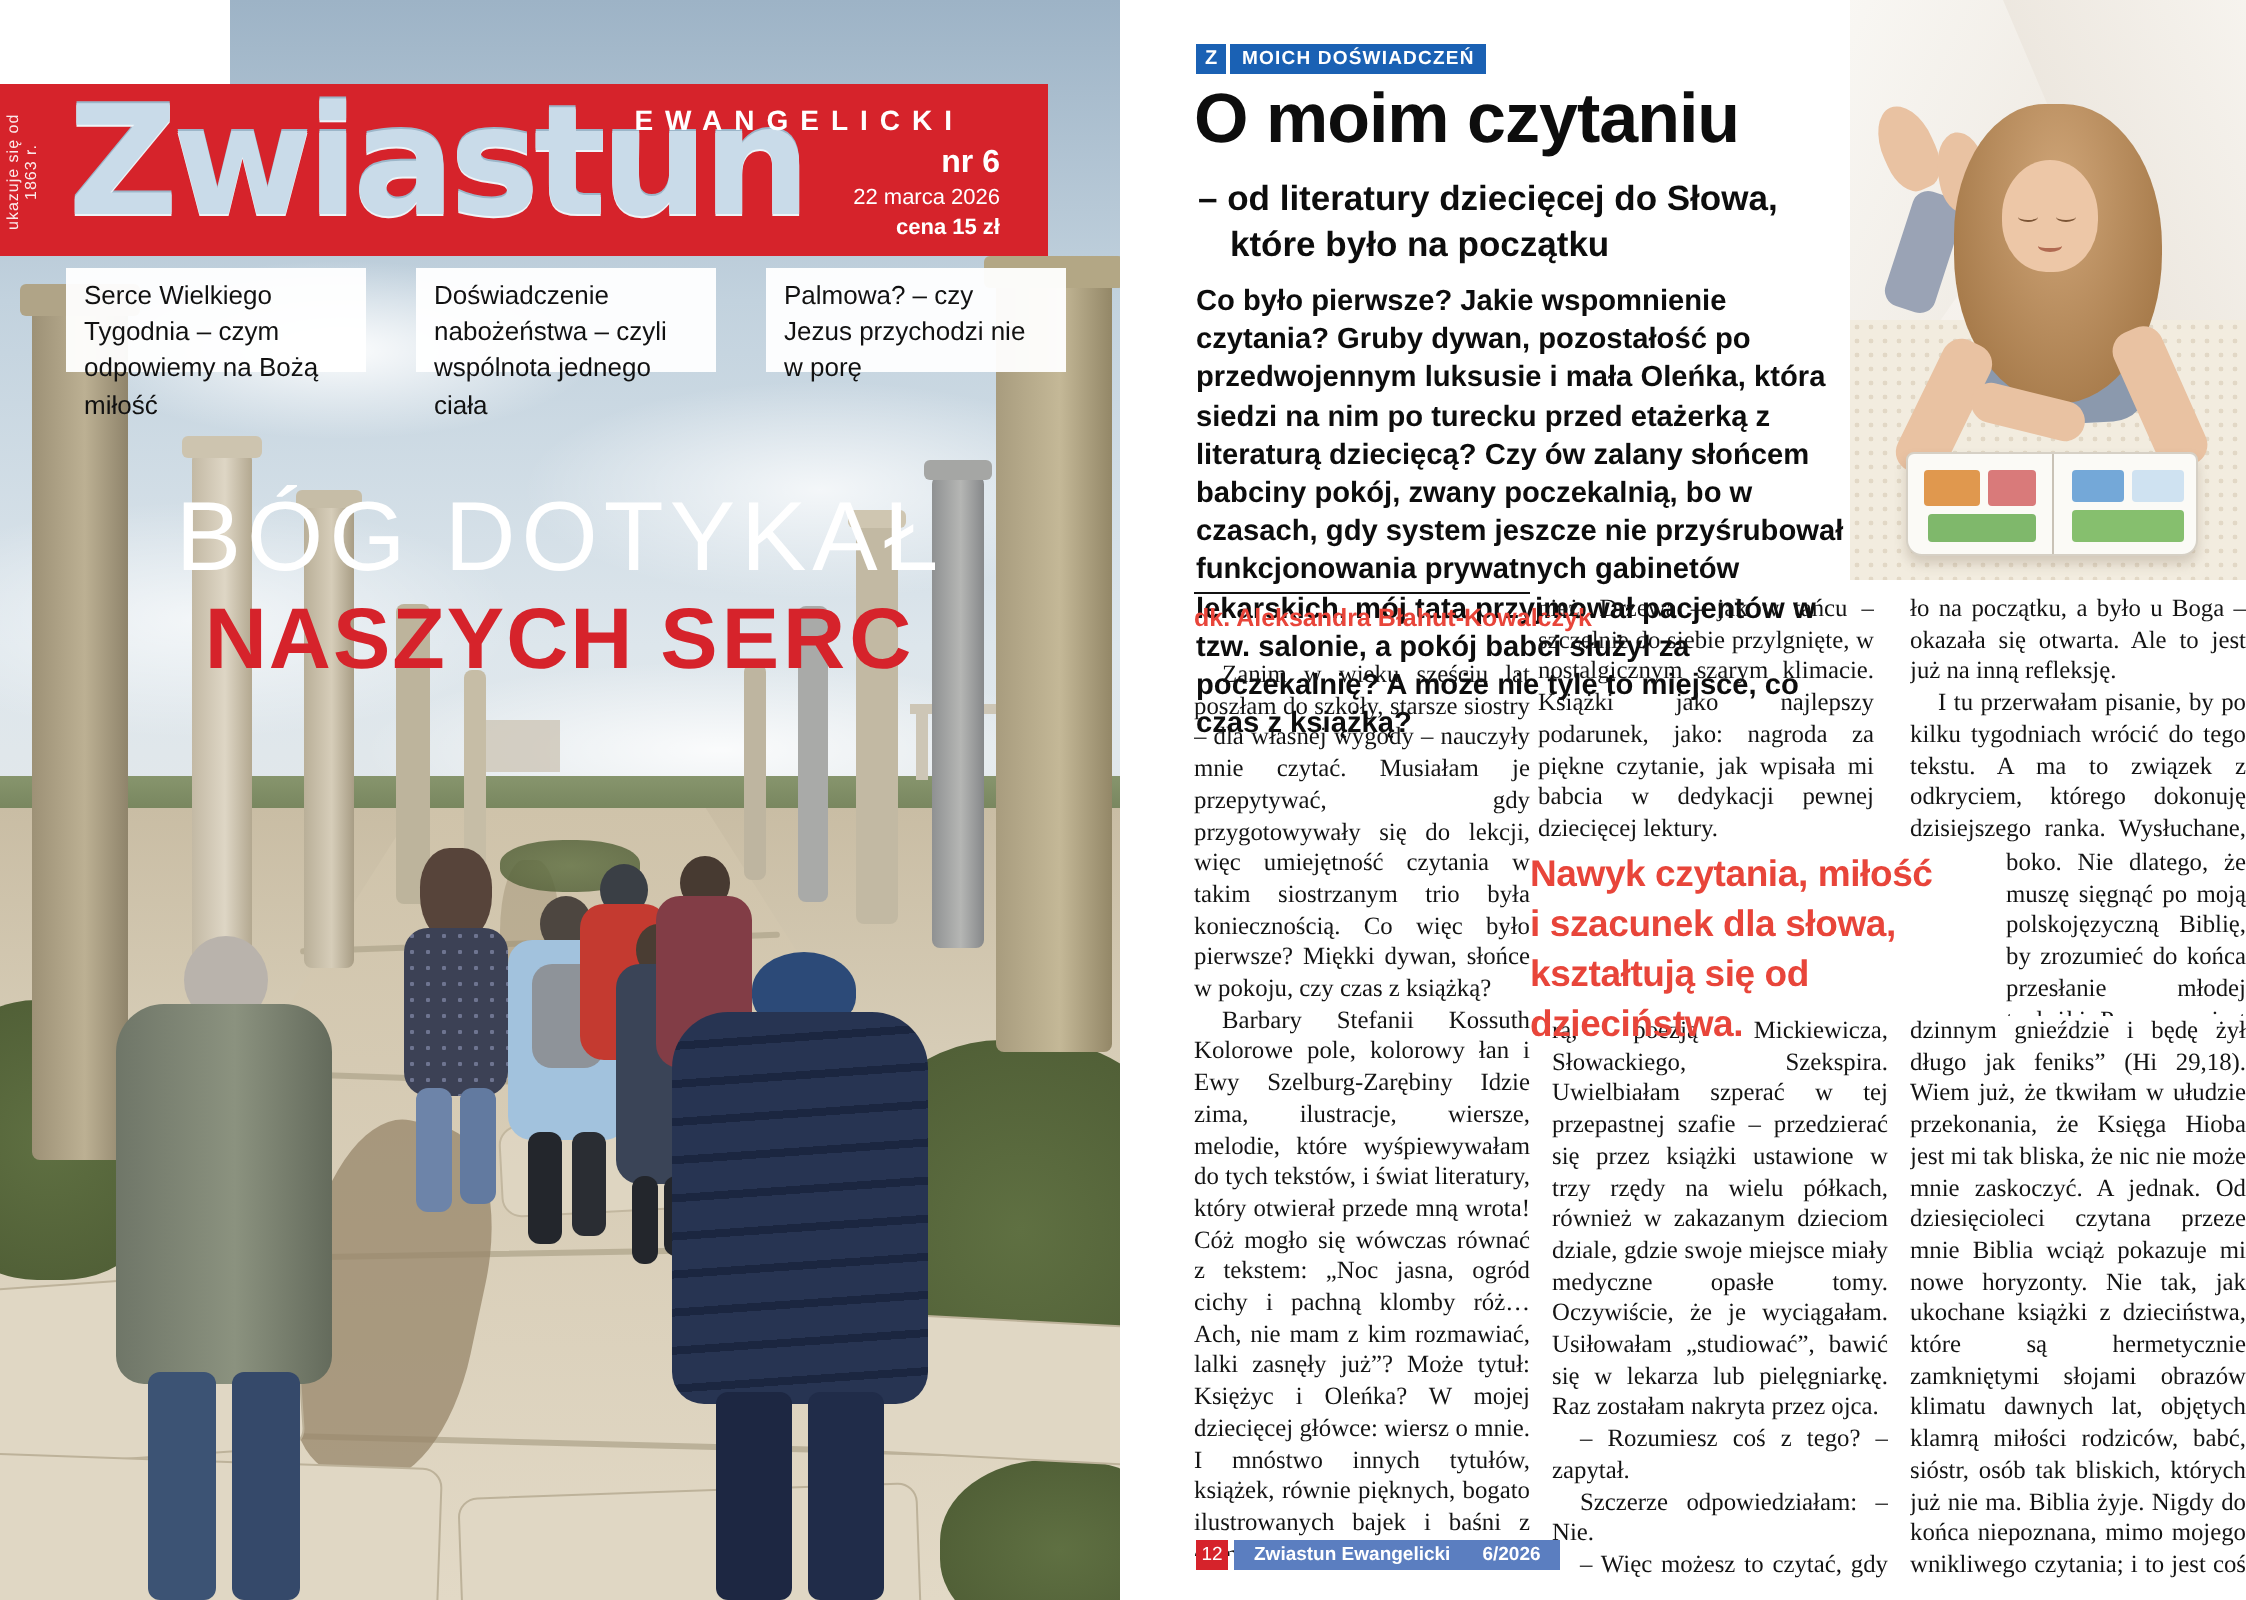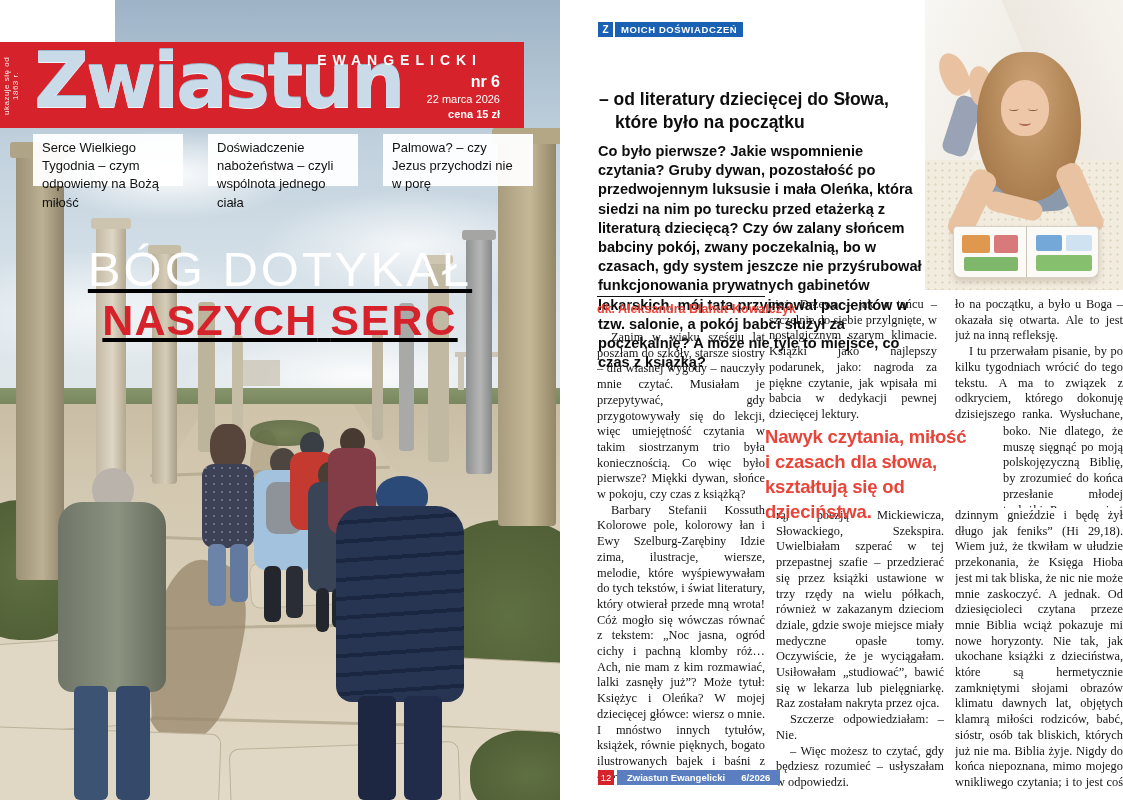--- a/index.html
+++ b/index.html
@@ -40,21 +40,21 @@
             font-size:76px;letter-spacing:-3px;color:#c9dbe9;
             text-shadow:0 1px 0 #eef4f8,0 -1px 0 #9cb6c9;}
   .ewang{position:absolute;right:42px;top:10px;color:#ffffff;font-weight:700;font-size:14px;letter-spacing:6px;}
   .issue-block{position:absolute;right:24px;top:30px;text-align:right;color:#ffffff;}
   .issue-nr{font-size:16px;font-weight:700;line-height:20px;}
   .issue-date{font-size:11px;font-weight:400;line-height:15px;}
   .issue-price{font-size:11px;font-weight:700;line-height:15px;}
 
   .teaser{position:absolute;top:134px;background:rgba(255,255,255,.95);color:#111;
           font-size:13px;line-height:1.4;padding:5px 9px;font-weight:500;z-index:7;height:52px;}
-  .headline{position:absolute;left:0;top:243px;width:560px;text-align:center;z-index:6;text-decoration:underline;}
+  .headline{position:absolute;left:0;top:243px;width:560px;text-align:center;z-index:6;}
   .hl1{color:#ffffff;font-weight:300;font-size:49px;letter-spacing:3px;line-height:52px;
        font-family:"Liberation Sans",sans-serif;}
   .hl2{font-size:43px;line-height:50px;color:#d6232b;letter-spacing:1px;}
   .hl2 .w1{font-weight:700;}
   .hl2 .w2{font-weight:900;letter-spacing:2px;}
 
   
   .page-r{position:absolute;left:597px;top:0;width:526px;height:800px;background:#ffffff;}
   .section-tag{position:absolute;left:1px;top:22px;display:flex;align-items:stretch;height:15px;z-index:3;}
   .tag-logo{width:15px;background:#1a61b4;color:#fff;font-weight:700;font-size:10px;
@@ -236,20 +236,21 @@
     </div>
   </div>
 
   <div class="page-r">
 
     <div class="section-tag">
       <div class="tag-logo">Z</div>
       <div class="tag-label">MOICH DOŚWIADCZEŃ</div>
     </div>
 
+    <div class="a-title">O moim czytaniu</div>
     <div class="a-sub">
       <div>– od literatury dziecięcej do Słowa,</div>
       <div class="ind">które było na początku</div>
     </div>
 
     <div class="a-intro">Co było pierwsze? Jakie wspomnienie czytania? Gruby dywan, pozostałość po przedwojennym luksusie i mała Oleńka, która siedzi na nim po turecku przed etażerką z literaturą dziecięcą? Czy ów zalany słońcem babciny pokój, zwany poczekalnią, bo w czasach, gdy system jeszcze nie przyśrubował funkcjonowania prywatnych gabinetów lekarskich, mój tata przyjmował pacjentów w tzw. salonie, a pokój babci służył za poczekalnię? A może nie tyle to miejsce, co czas z książką?</div>
 
     <div class="photo-girl">
       <div class="drapeL"></div>
       <div class="drapeR"></div>
@@ -286,26 +287,27 @@
       <p class="ind">Barbary Stefanii Kossuth Kolorowe pole, kolorowy łan i Ewy Szelburg-Zarębiny Idzie zima, ilustracje, wiersze, melodie, które wyśpiewywałam do tych tekstów, i świat literatury, który otwierał przede mną wrota! Cóż mogło się wówczas równać z tekstem: „Noc jasna, ogród cichy i pachną klomby róż… Ach, nie mam z kim rozmawiać, lalki zasnęły już”? Może tytuł: Księżyc i Oleńka? W mojej dziecięcej główce: wiersz o mnie. I mnóstwo innych tytułów, książek, równie pięknych, bogato ilustrowanych bajek i baśni z domu rodzinnego mamy, wiele w języku niemieckim. Przedwojenne wydania Heidi Johanny Spyri, Tajemniczego ogrodu autorstwa Frances Hodgson Burnett, kilka tomów Ani z Zielonego Wzgórza – to już była późniejsza penetracja cudownego świata literatury. Pierwsze jednak były wiersze. Również Tuwima i Brzechwy i Leopolda Staffa Szum drzew – bezcenny prezent mamy na moje 9 urodziny. Ilustracje Józefa Wilkonia wciąż mam w pamięci. Okładkę książki rów-</p>
     </div>
 
     <div class="bodycol" id="col2a">
       <p>nież. Drzewa – jak w tańcu – szczelnie do siebie przylgnięte, w nostalgicznym szarym klimacie. Książki jako najlepszy podarunek, jako: nagroda za piękne czytanie, jak wpisała mi babcia w dedykacji pewnej dziecięcej lektury.</p>
       <p class="ind">A później? W późniejszym dzieciństwie? Szafa biblioteczna za biurkiem mojego taty. Z poważniejszą literatu-</p>
     </div>
 
     <div class="pullquote">
       <div>Nawyk czytania, miłość</div>
-      <div>i czasach dla słowa,</div>
+      <div>i szacunek dla słowa,</div>
       <div>kształtują się od dzieciństwa.</div>
     </div>
 
     <div class="bodycol" id="col2b">
       <p>rą, poezją Mickiewicza, Słowackiego, Szekspira. Uwielbiałam szperać w tej przepastnej szafie – przedzierać się przez książki ustawione w trzy rzędy na wielu półkach, również w zakazanym dzieciom dziale, gdzie swoje miejsce miały medyczne opasłe tomy. Oczywiście, że je wyciągałam. Usiłowałam „studiować”, bawić się w lekarza lub pielęgniarkę. Raz zostałam nakryta przez ojca.</p>
+      <p class="ind">– Rozumiesz coś z tego? – zapytał.</p>
       <p class="ind">Szczerze odpowiedziałam: – Nie.</p>
       <p class="ind">– Więc możesz to czytać, gdy będziesz rozumieć – usłyszałam w odpowiedzi.</p>
 
     </div>
 
     <div class="bodycol" id="col3a">
       <p>ło na początku, a było u Boga – okazała się otwarta. Ale to jest już na inną refleksję.</p>
       <p class="ind">I tu przerwałam pisanie, by po kilku tygodniach wrócić do tego tekstu. A ma to związek z odkryciem, którego dokonuję dzisiejszego ranka. Wysłuchane, w języku słowackim, rozważanie ks. Jany Moravcovej porusza mnie głę-</p>
     </div>
 

